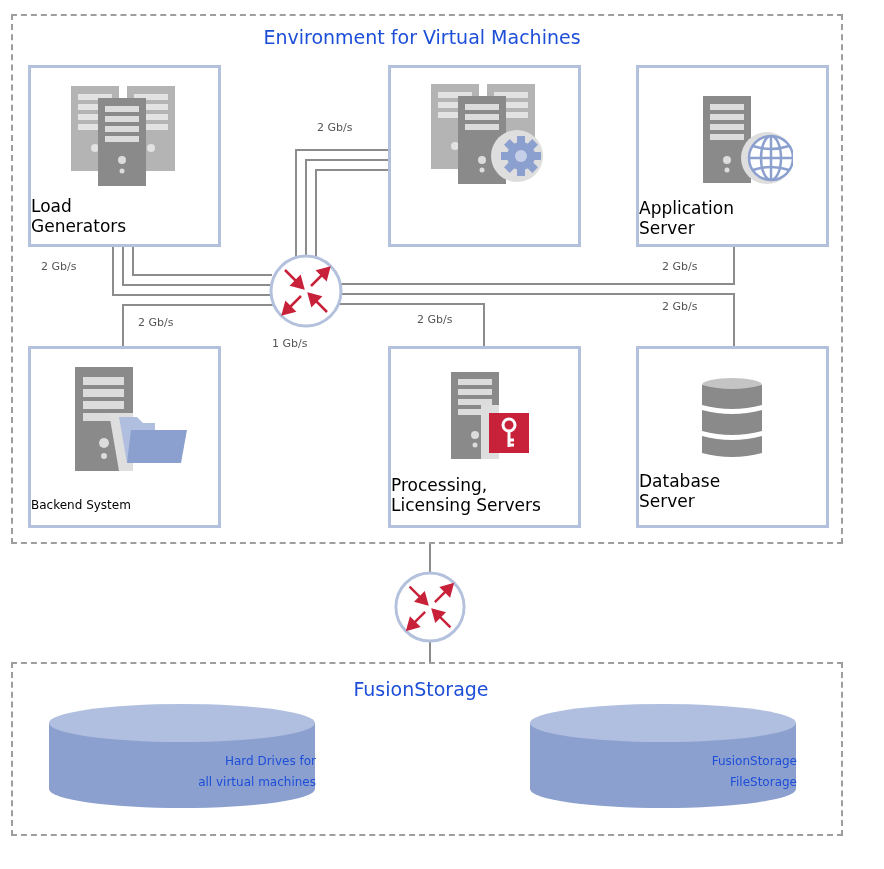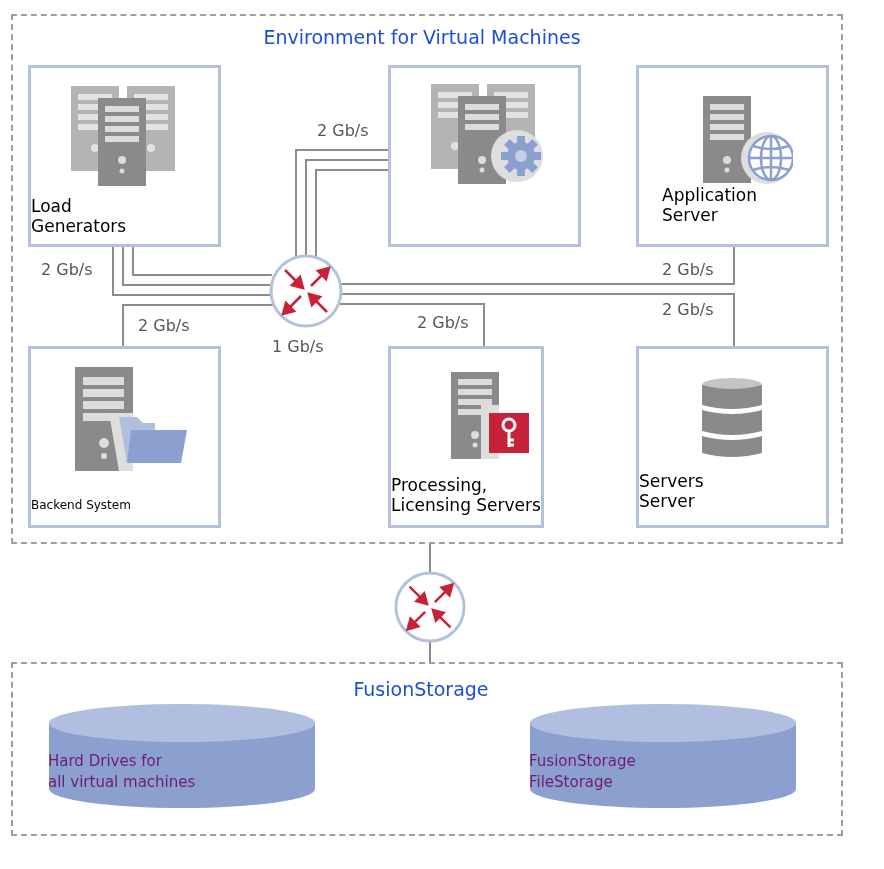--- a/index.html
+++ b/index.html
@@ -4,25 +4,25 @@
 <style>
   html, body { margin:0; padding:0; background:#ffffff; }
   body { width:884px; height:869px; position:relative; overflow:hidden;
          font-family: "DejaVu Sans", "Liberation Sans", sans-serif; color:#555; }
   .abs { position:absolute; }
   .zone { position:absolute; border:2px dashed #9e9e9e; box-sizing:border-box; }
   .zone-title { position:absolute; left:0; right:0; text-align:center; font-size:19px; color:#1d4ed8; }
   .node { position:absolute; border:3px solid #b3c1dd; background:#fff; box-sizing:border-box; }
   .node-label { position:absolute; left:0; right:0; text-align:left; font-size:17px; line-height:20px; color:#000000; white-space:pre-line; }
   .node-label.small { font-size:12px; }
-  .speed { position:absolute; font-size:16px; color:#555; white-space:nowrap; }
+  .speed { position:absolute; font-size:11px; color:#555; white-space:nowrap; }
   svg.wires { position:absolute; left:0; top:0; }
   .hub { position:absolute; }
   .disk { position:absolute; }
-  .disk-label { position:absolute; left:0; right:0; text-align:left; color:#701a75; font-size:15px; line-height:21px; white-space:pre-line; }
+  .disk-label { position:absolute; left:0; right:0; text-align:right; color:#1d4ed8; font-size:12px; line-height:21px; white-space:pre-line; }
 </style>
 </head>
 <body>
 
 <svg class="wires" width="884" height="869">
   <g fill="none" stroke="#8c8c8c" stroke-width="2">
 
     <polyline points="296,272 296,150 389,150"></polyline>
     <polyline points="306,268 306,160 389,160"></polyline>
     <polyline points="316,268 316,170 389,170"></polyline>
@@ -125,21 +125,21 @@
     <circle cx="64" cy="62" r="26" fill="#dedede"></circle>
     <g fill="none" stroke="#8ca0cf" stroke-width="2.5">
       <circle cx="68" cy="62" r="22" fill="#fff"></circle>
       <ellipse cx="68" cy="62" rx="10" ry="22"></ellipse>
       <line x1="68" y1="40" x2="68" y2="84"></line>
       <line x1="46" y1="62" x2="90" y2="62"></line>
       <path d="M50,50 Q68,56 86,50"></path>
       <path d="M50,74 Q68,68 86,74"></path>
     </g>
   </svg>
-  <div class="node-label" style="top:117px;padding-left:23px;">Application
+  <div class="node-label" style="top:130px;">Application
 Server</div>
 </div>
 
 <div class="node" style="left:28px; top:346px; width:193px; height:182px;">
   <svg class="abs" style="left:44px; top:18px;" width="116" height="108" viewBox="0 0 116 108">
     <rect x="0" y="0" width="58" height="104" fill="#8a8a8a"></rect>
     <g fill="#dcdcdc">
       <rect x="8" y="10" width="41" height="8"></rect>
         <rect x="8" y="22" width="41" height="8"></rect>
         <rect x="8" y="34" width="41" height="8"></rect>
@@ -147,21 +147,21 @@
     </g>
     <circle cx="29" cy="76" r="5" fill="#dcdcdc"></circle>
       <circle cx="29" cy="89" r="3" fill="#dcdcdc"></circle>
     <polygon points="34,46 58,46 58,104 44,104" fill="#dedede"></polygon>
     <polygon points="44,50 62,50 68,56 80,56 80,96 52,96" fill="#b0bfdf"></polygon>
     <polygon points="56,63 112,63 106,96 52,96" fill="#8ca0cf"></polygon>
   </svg>
   <div class="node-label small" style="top:146px;">Backend System</div>
 </div>
 
-<div class="node" style="left:388px; top:346px; width:156px; height:182px;">
+<div class="node" style="left:388px; top:346px; width:193px; height:182px;">
   <svg class="abs" style="left:60px; top:23px;" width="84" height="90" viewBox="0 0 84 90">
     <rect x="0" y="0" width="48" height="87" fill="#8a8a8a"></rect>
     <g fill="#dcdcdc">
       <rect x="7" y="7" width="34" height="6"></rect>
         <rect x="7" y="17" width="34" height="6"></rect>
         <rect x="7" y="27" width="34" height="6"></rect>
         <rect x="7" y="37" width="34" height="6"></rect>
     </g>
     <circle cx="24" cy="63" r="4" fill="#dcdcdc"></circle>
       <circle cx="24" cy="73" r="2.5" fill="#dcdcdc"></circle>
@@ -178,21 +178,21 @@
 Licensing Servers</div>
 </div>
 
 <div class="node" style="left:636px; top:346px; width:193px; height:182px;">
   <svg class="abs" style="left:61px; top:28px;" width="64" height="84" viewBox="0 0 64 84">
     <ellipse cx="32" cy="8" rx="30" ry="7" fill="#c4c4c4"></ellipse>
     <path d="M2,8 L2,28 Q32,36 62,28 L62,8 Q32,16 2,8 Z" fill="#8a8a8a"></path>
     <path d="M2,33 Q32,41 62,33 L62,54 Q32,62 2,54 Z" fill="#8a8a8a"></path>
     <path d="M2,59 Q32,67 62,59 L62,76 Q32,84 2,76 Z" fill="#8a8a8a"></path>
   </svg>
-  <div class="node-label" style="top:122px;">Servers
+  <div class="node-label" style="top:122px;">Database
 Server</div>
 </div>
 
 <svg class="hub" style="left:268px; top:253px;" width="76" height="76" viewBox="0 0 76 76">
   <circle cx="38" cy="38" r="35" fill="#fff" stroke="#b3c1dd" stroke-width="3"></circle>
   <g stroke="#c8213a" stroke-width="2.5" fill="#c8213a">
     <line x1="17" y1="17" x2="33" y2="33"></line>
       <polygon points="35,35 24,32 32,24"></polygon>
     <line x1="59" y1="59" x2="43" y2="43"></line>
       <polygon points="41,41 52,44 44,52"></polygon>

